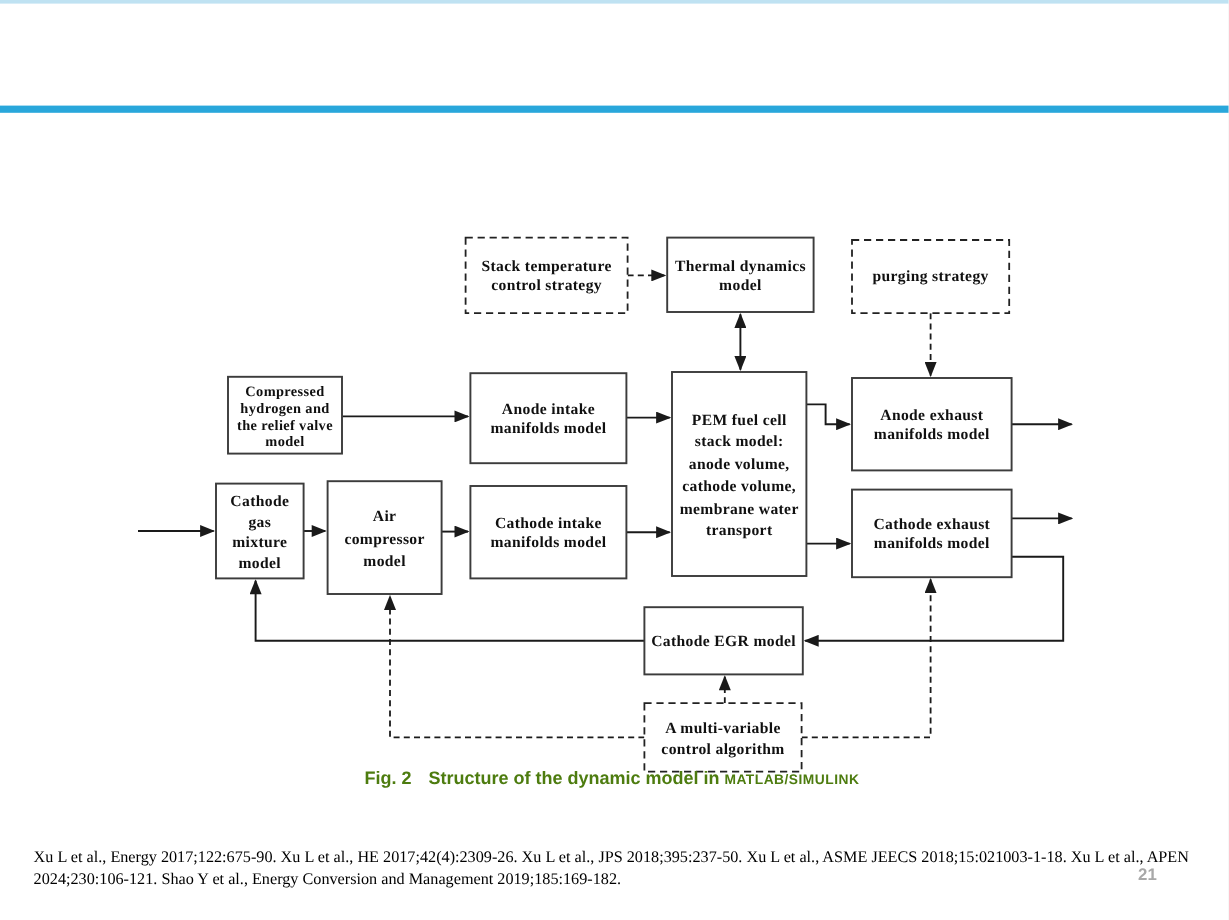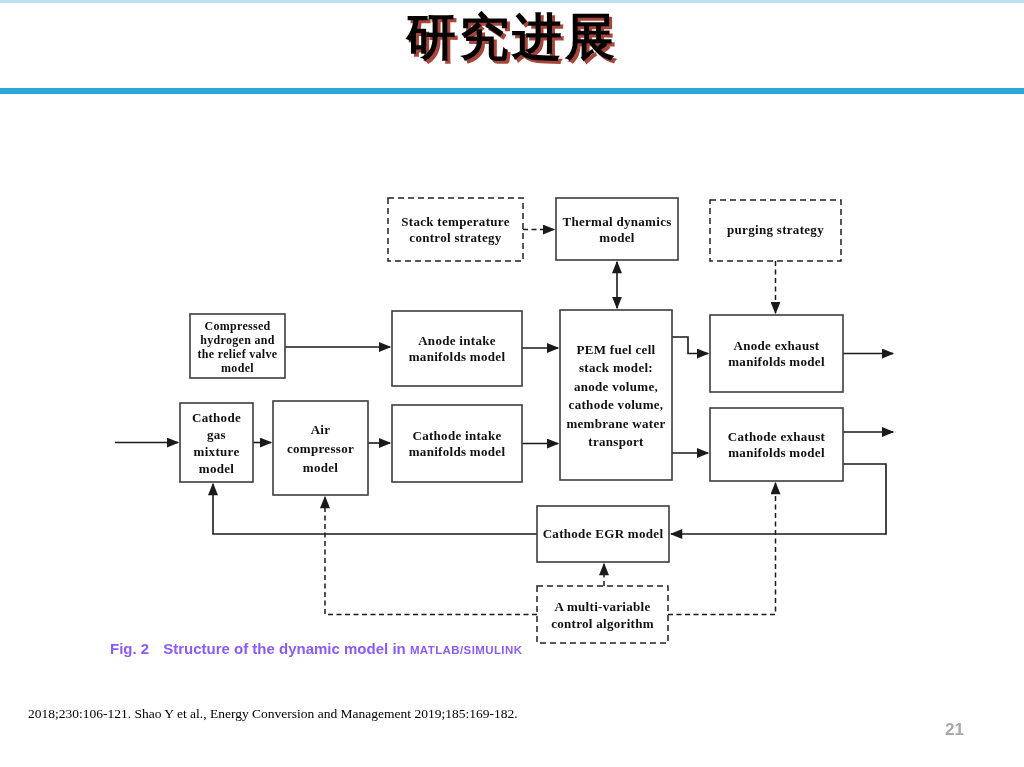--- a/index.html
+++ b/index.html
@@ -16,37 +16,36 @@
             font-family:"Liberation Serif",serif;font-weight:500;letter-spacing:1px;}
   .diagram{position:absolute;left:110px;top:190px;width:800px;height:465px;}
   .diagram svg{display:block;width:800px;height:465px;}
   .diagram rect{fill:#ffffff;stroke:#3c3c3c;stroke-width:1.6;}
   .diagram rect.dashed{stroke-dasharray:6 4;stroke-width:1.5;stroke:#222;}
   .diagram text{fill:#101010;font-family:"Liberation Serif",serif;font-weight:bold;
                 font-size:13px;text-anchor:middle;letter-spacing:0.3px;}
   .diagram text.sm{font-size:12px;}
   .diagram .ln{fill:none;stroke:#1a1a1a;stroke-width:1.6;}
   .diagram .lnd{fill:none;stroke:#1a1a1a;stroke-width:1.5;stroke-dasharray:5 3.5;}
-  .caption{position:absolute;left:110px;top:640px;width:800px;text-align:left;
-           font-size:15px;font-weight:bold;color:#8b5cf6;
+  .caption{position:absolute;left:110px;top:640px;width:800px;text-align:center;
+           font-size:15px;font-weight:bold;color:#4d7c0f;
            font-family:"Liberation Sans",sans-serif;}
   .caption .fig{margin-right:14px;}
   .caption .mat{font-size:11.5px;letter-spacing:0.4px;}
   .refs{position:absolute;left:28px;top:704px;width:960px;color:#000;
         font-family:"Liberation Serif",serif;font-size:13.5px;line-height:19px;}
   .refs div{white-space:nowrap;}
-  .page-num{position:absolute;right:60px;top:720px;font-size:17px;color:#a8a8a8;
+  .page-num{position:absolute;right:60px;top:720px;font-size:14px;color:#a8a8a8;
             font-family:"Liberation Sans",sans-serif;font-weight:bold;}
 </style>
 </head>
 <body>
 
 <div class="slide">
   <div class="top-strip"></div>
-  <div class="title">研究进展</div>
   <div class="divider"></div>
 
   <div class="diagram">
     <svg viewBox="0 0 800 465" xmlns="http://www.w3.org/2000/svg">
       <defs>
         <marker id="arr" viewBox="0 0 10 8" refX="9" refY="4" markerWidth="13" markerHeight="10" markerUnits="userSpaceOnUse" orient="auto-start-reverse">
           <path d="M0,0 L10,4 L0,8 Z" fill="#1a1a1a"></path>
         </marker>
       </defs>
 
@@ -145,17 +144,18 @@
       </g>
     </svg>
   </div>
 
   <div class="caption">
     <span class="fig">Fig. 2</span><span>Structure of the dynamic model in</span>
     <span class="mat">MATLAB/SIMULINK</span>
   </div>
 
   <div class="refs">
-    <div>2018;230:106-121. Shao Y et al., Energy Conversion and Management 2019;185:169-182.</div>
+    <div>Xu L et al., Energy 2017;122:675-90. Xu L et al., HE 2017;42(4):2309-26. Xu L et al., JPS 2018;395:237-50. Xu L et al., ASME JEECS 2018;15:021003-1-18. Xu L et al., APEN</div>
+    <div>2024;230:106-121. Shao Y et al., Energy Conversion and Management 2019;185:169-182.</div>
   </div>
 
   <div class="page-num">21</div>
 </div>
 
 </body></html>

